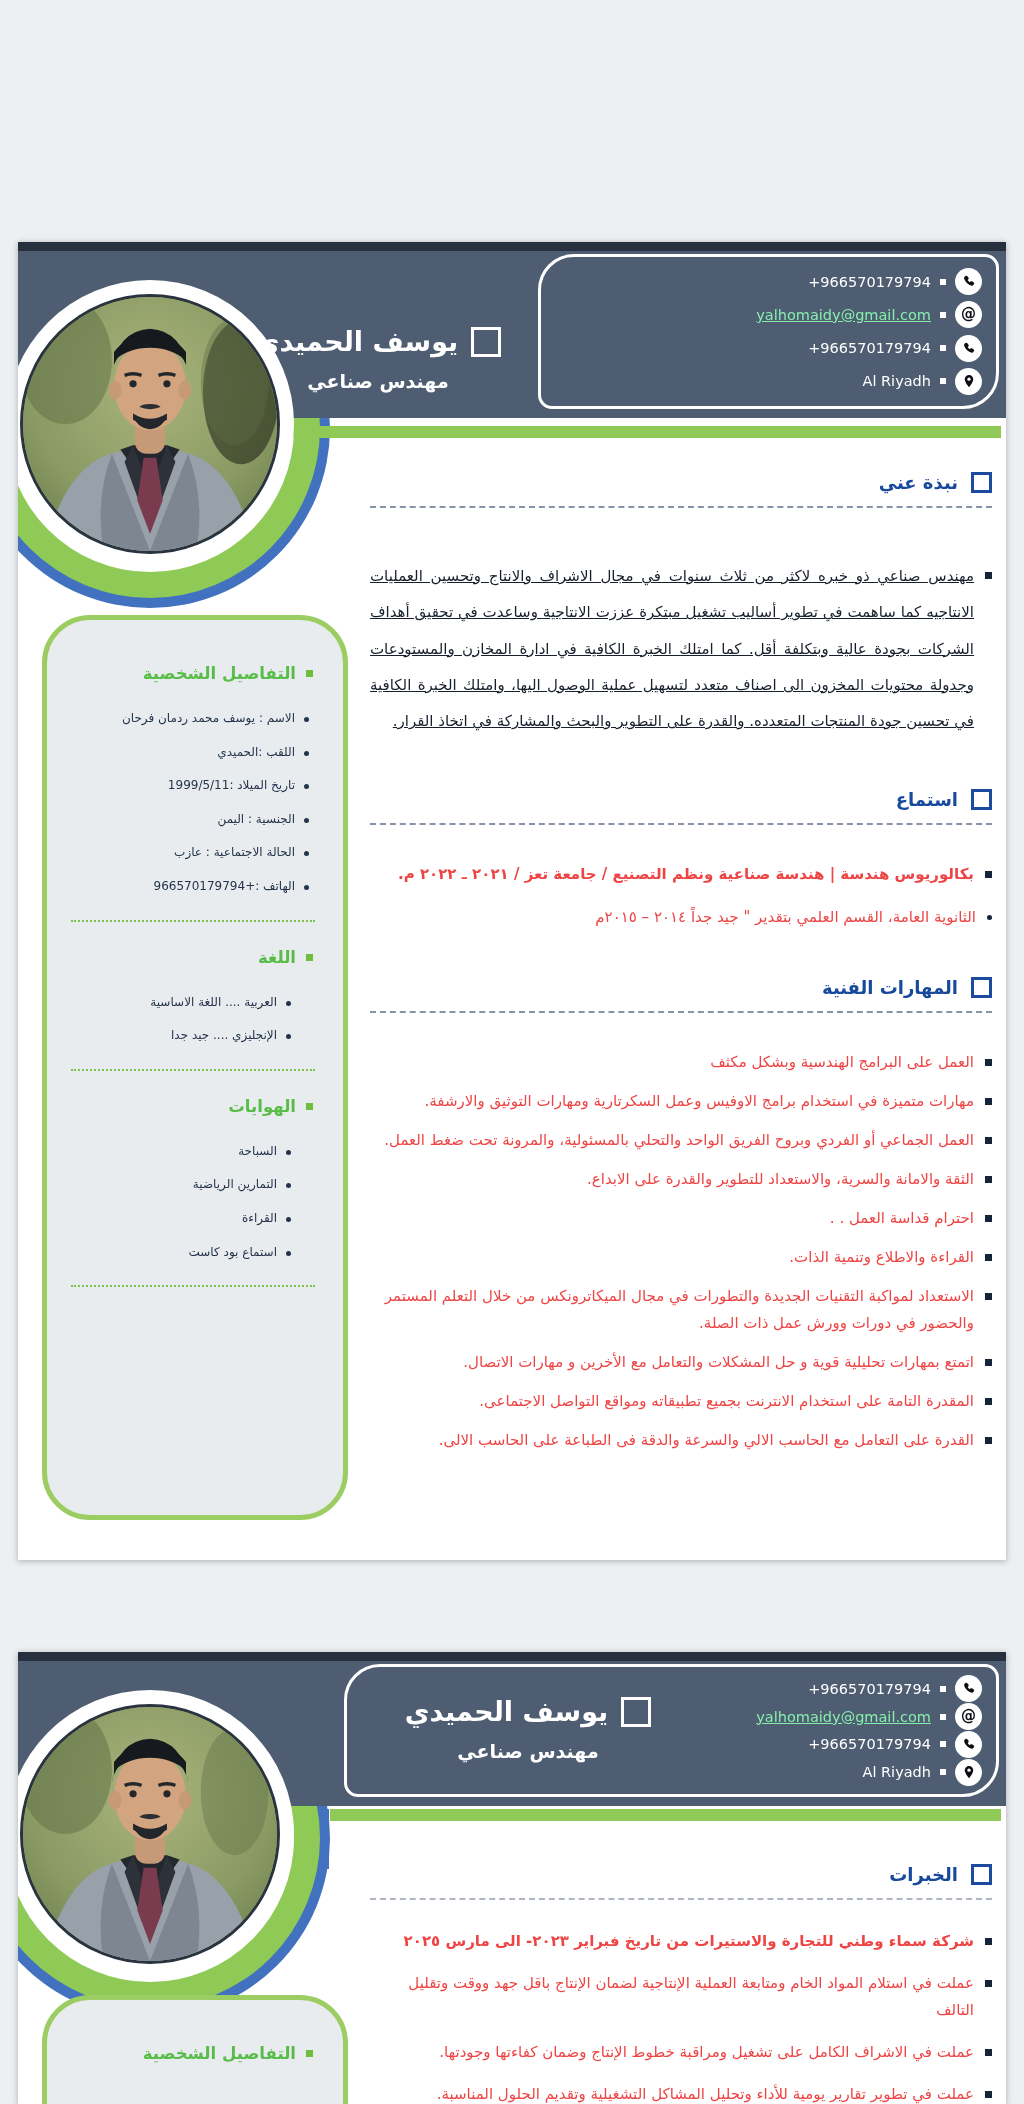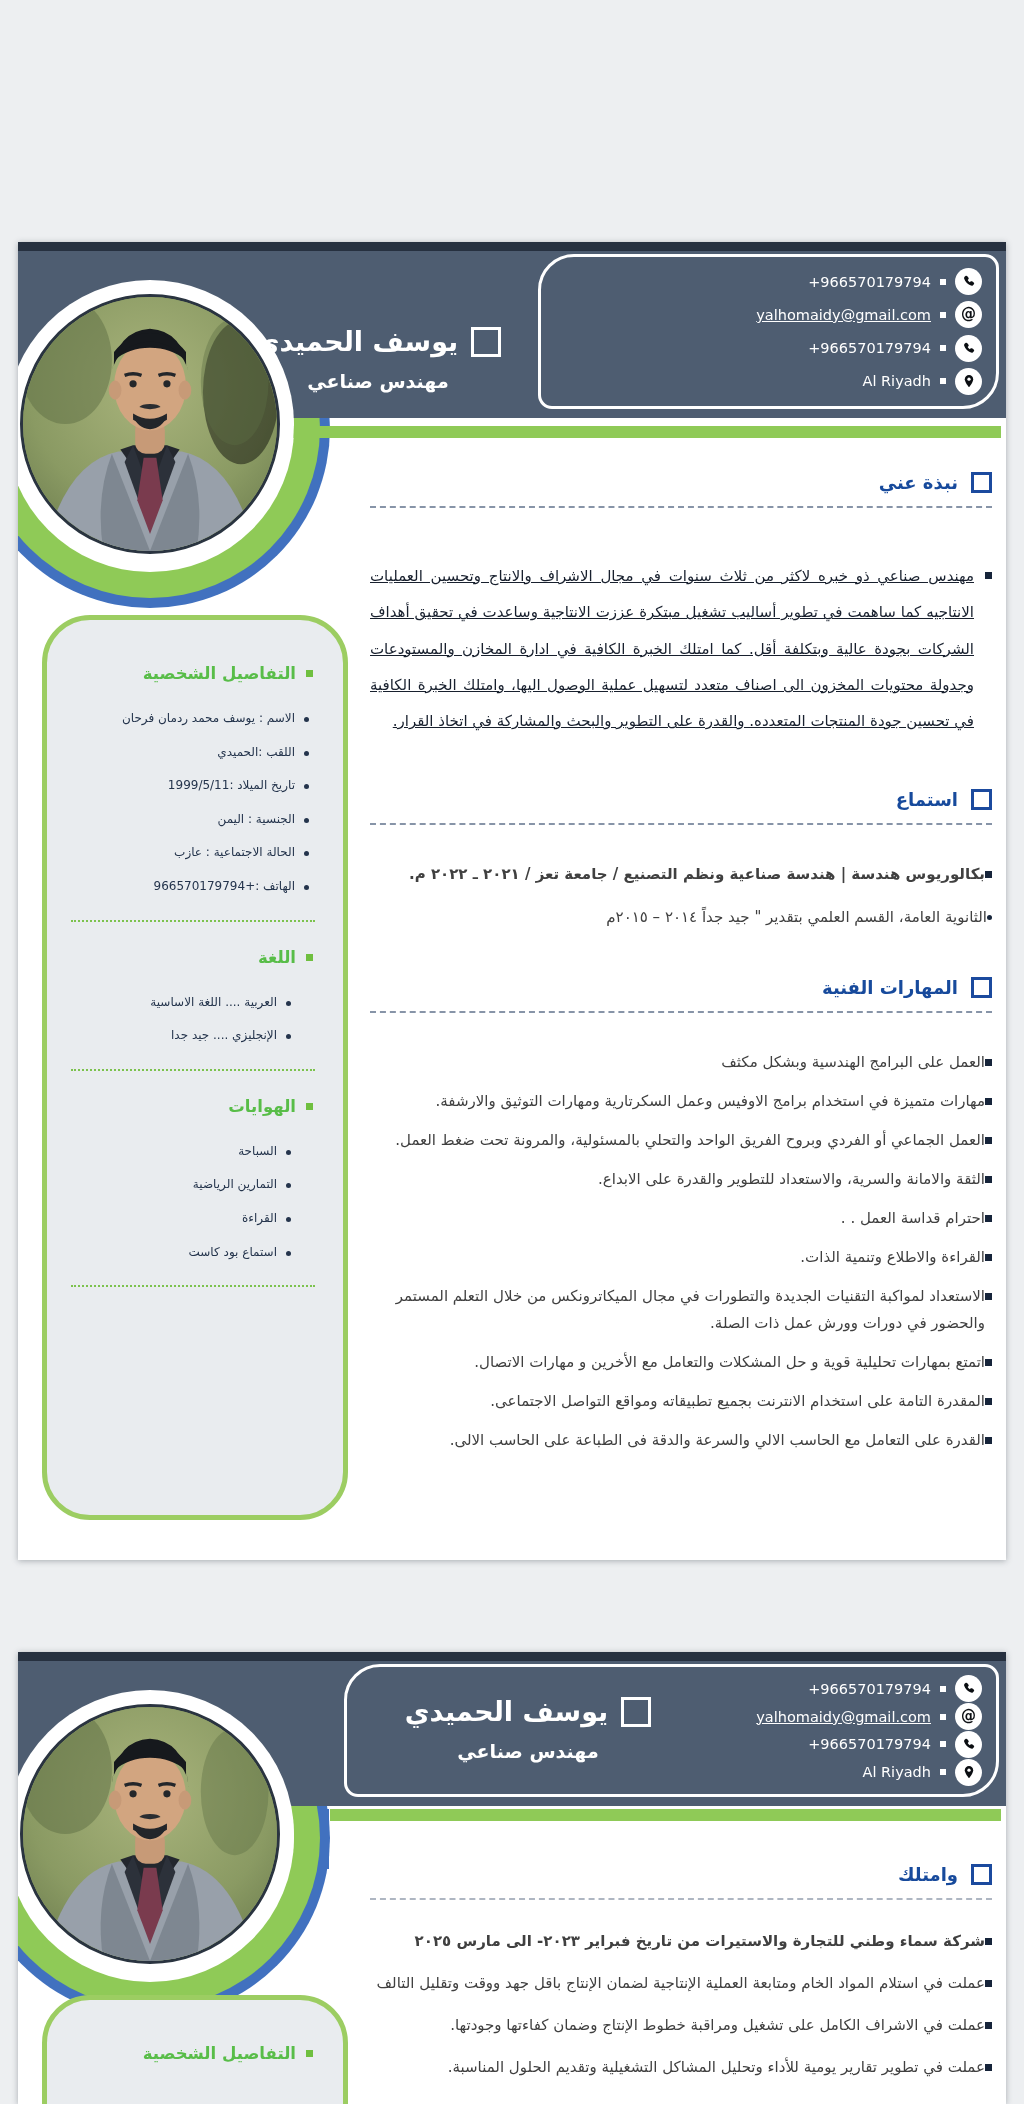--- a/index.html
+++ b/index.html
@@ -34,21 +34,21 @@
   .name-sq{width:24px;height:24px;border:3px solid #fff;display:inline-block;flex:0 0 auto;}
   .name{margin:0;font-size:27px;font-weight:bold;color:#fff;white-space:nowrap;}
   .job{margin-top:13px;font-size:19px;font-weight:bold;color:#fff;}
   .contacts{
     position:absolute;right:14px;top:8px;bottom:8px;width:300px;
     display:flex;flex-direction:column;justify-content:space-around;
     list-style:none;margin:0;padding:0;z-index:4;
   }
   .c-row{display:flex;align-items:center;justify-content:flex-end;gap:9px;direction:ltr;}
   .c-text{color:#fff;font-size:14.5px;white-space:nowrap;}
-  .c-text.email{text-decoration:underline;color:#ffffff;}
+  .c-text.email{text-decoration:underline;color:#86efac;}
   .c-bullet{width:6px;height:6px;background:#fff;display:inline-block;flex:0 0 auto;}
   .cicon{
     width:27px;height:27px;border-radius:50%;background:#fff;flex:0 0 auto;
     display:flex;align-items:center;justify-content:center;color:#0b0e12;
     font-weight:bold;font-size:15px;line-height:1;
   }
   .cicon svg{display:block;}
 
   
   .green-bar{position:absolute;height:12px;background:#8fca57;right:5px;z-index:1;}
@@ -98,21 +98,21 @@
   .b-sq{width:15px;height:15px;border:3px solid #1b4a9e;flex:0 0 auto;}
   .sec-head h2{margin:0;font-size:18px;font-weight:bold;color:#174a9c;}
   .dash{border-top:2px dashed #8794a8;margin-top:13px;}
   .p2 .dash{border-top-color:#aeb6c2;}
   .mt{margin-top:50px;}
   .mt2{margin-top:46px;}
   .para-row{display:flex;gap:11px;margin-top:50px;align-items:flex-start;}
   .m-sq{width:7px;height:7px;background:#16243a;margin-top:14px;flex:0 0 auto;}
   .about{margin:0;font-size:15px;line-height:2.42;text-align:justify;color:#18202e;text-decoration:underline;}
   .items{list-style:none;margin:36px 0 0 0;padding:0;}
-  .li-row{display:flex;align-items:flex-start;font-size:15px;line-height:1.8;color:#404040;margin-bottom:12px;}
+  .li-row{display:flex;gap:11px;align-items:flex-start;font-size:15px;line-height:1.8;color:#ef4444;margin-bottom:12px;}
   .li-row .marker{width:7px;height:7px;background:#16243a;margin-top:10px;flex:0 0 auto;}
   .li-row.dotm .marker{width:5px;height:5px;border-radius:50%;margin-top:11px;}
   .li-row.bold{font-weight:bold;margin-bottom:16px;}
   .p2 .items{margin-top:28px;}
   .p2 .li-row{margin-bottom:15px;}
 </style>
 </head>
 <body>
 
 <div class="canvas">
@@ -465,21 +465,21 @@
     <aside class="side">
       <div class="side-head">
         <span class="g-sq"></span>
         <h3>التفاصيل الشخصية</h3>
       </div>
     </aside>
 
     <main class="main">
       <div class="sec-head">
         <span class="b-sq"></span>
-        <h2>وامتلك</h2>
+        <h2>الخبرات</h2>
       </div>
       <div class="dash"></div>
       <ul class="items">
 
       <li class="li-row bold">
             <span class="marker"></span>
             <span>شركة سماء وطني للتجارة والاستيرات من تاريخ  فبراير ٢٠٢٣- الى مارس ٢٠٢٥</span>
           </li>
           <li class="li-row">
             <span class="marker"></span>

